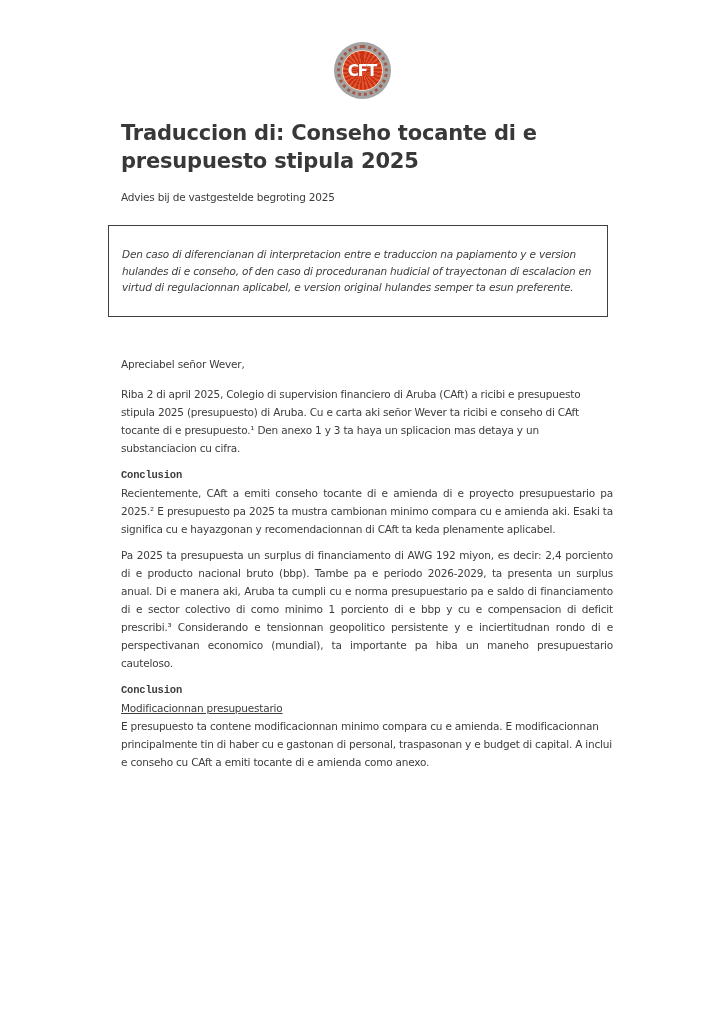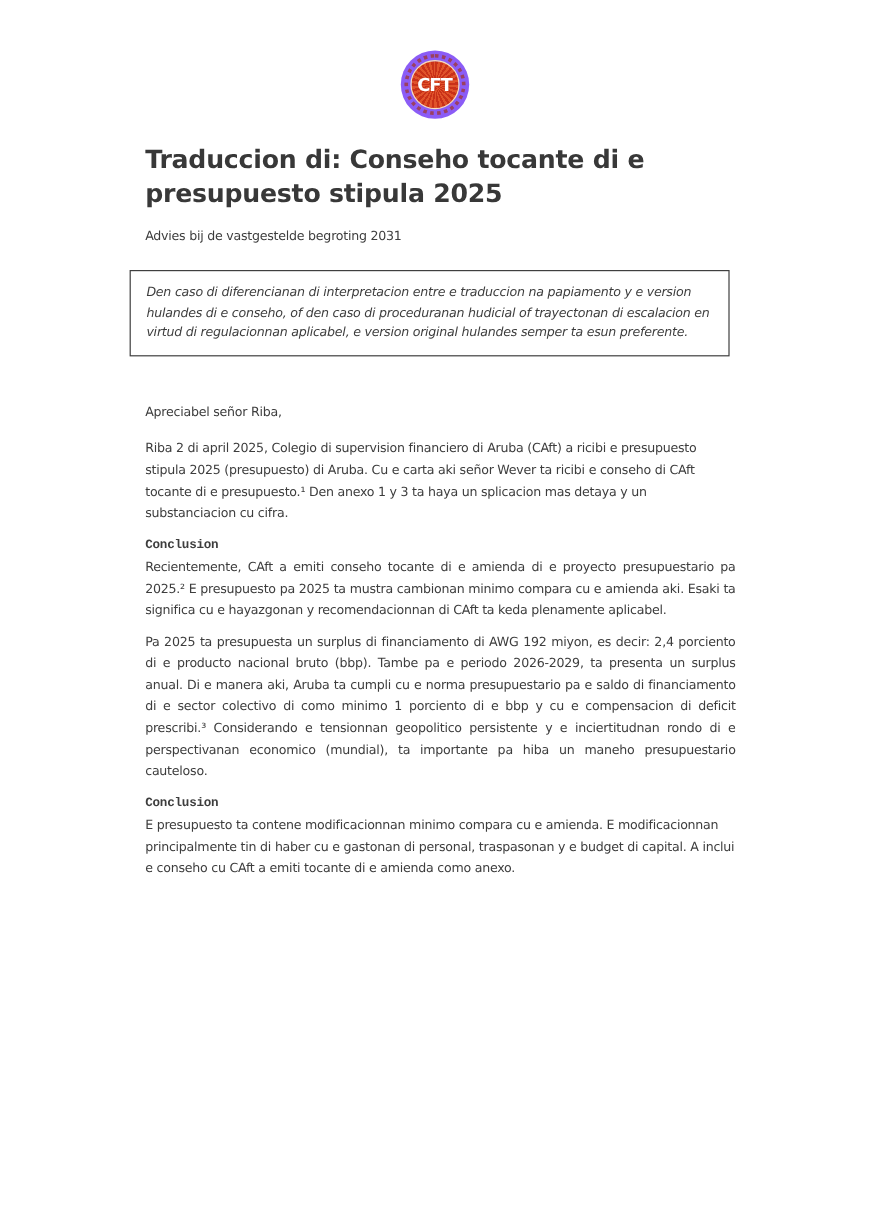--- a/index.html
+++ b/index.html
@@ -12,21 +12,21 @@
     background: #ffffff;
     font-family: "DejaVu Sans", sans-serif;
     color: #3d3d3d;
     overflow: hidden;
   }
   
   .logo {
     width: 57px; height: 57px;
     margin: 42px auto 0;
     border-radius: 50%;
-    background: #8b5cf6;
+    background: #a3a3a3;
     position: relative;
   }
   .logo .ring-dashes {
     position: absolute; inset: 3px;
     border: 3px dotted #a33214;
     border-radius: 50%;
     opacity: .65;
   }
   .logo .center {
     position: absolute; inset: 8px;
@@ -57,21 +57,21 @@
     letter-spacing: -0.2px;
     color: #383838;
     white-space: pre-line;
   }
   .subtitle-block { margin-top: 13px; }
   .disclaimer {
     margin-top: 19px;
     margin-left: -13px;
     width: 500px;
     border: 1px solid #3f3f3f;
-    padding: 10px 13px;
+    padding: 20px 13px;
     font-style: italic;
     line-height: 16.5px;
   }
   .salutation { margin-top: 38px; margin-bottom: 12px; }
   p.body-par { margin: 0 0 8px 0; }
   p.justify { text-align: justify; }
   h3.sec-heading {
     font-size: 10.5px;
     line-height: 18px;
     font-weight: bold;
@@ -93,36 +93,37 @@
       <span class="abbr">CFT</span>
     </div>
   </div>
 
   <div class="content">
 
     <h1 class="title">Traduccion di: Conseho tocante di e
 presupuesto stipula 2025</h1>
 
     <div class="subtitle-block">
-      <div>Advies bij de vastgestelde begroting 2031</div>
+      <div>Advies bij de vastgestelde begroting 2025</div>
     </div>
 
     <div class="disclaimer">
       <span>Den caso di diferencianan di interpretacion entre e traduccion na papiamento y e version hulandes di e conseho, of den caso di proceduranan hudicial of trayectonan di escalacion en virtud di regulacionnan aplicabel, e version original hulandes semper ta esun preferente.</span>
     </div>
 
-    <div class="salutation">Apreciabel señor Riba,</div>
+    <div class="salutation">Apreciabel señor Wever,</div>
 
     <p class="body-par">Riba 2 di april 2025, Colegio di supervision financiero di Aruba (CAft) a ricibi e presupuesto stipula 2025 (presupuesto) di Aruba. Cu e carta aki señor Wever ta ricibi e conseho di CAft tocante di e presupuesto.¹ Den anexo 1 y 3 ta haya un splicacion mas detaya y un substanciacion cu cifra.</p>
 
     <h3 class="sec-heading">Conclusion</h3>
 
     <p class="body-par justify">Recientemente, CAft a emiti conseho tocante di e amienda di e proyecto presupuestario pa 2025.² E presupuesto pa 2025 ta mustra cambionan minimo compara cu e amienda aki. Esaki ta significa cu e hayazgonan y recomendacionnan di CAft ta keda plenamente aplicabel.</p>
 
     <p class="body-par justify">Pa 2025 ta presupuesta un surplus di financiamento di AWG 192 miyon, es decir: 2,4 porciento di e producto nacional bruto (bbp). Tambe pa e periodo 2026-2029, ta presenta un surplus anual. Di e manera aki, Aruba ta cumpli cu e norma presupuestario pa e saldo di financiamento di e sector colectivo di como minimo 1 porciento di e bbp y cu e compensacion di deficit prescribi.³ Considerando e tensionnan geopolitico persistente y e inciertitudnan rondo di e perspectivanan economico (mundial), ta importante pa hiba un maneho presupuestario cauteloso.</p>
 
     <h3 class="sec-heading">Conclusion</h3>
 
+    <div class="sub-heading">Modificacionnan presupuestario</div>
 
     <p class="body-par">E presupuesto ta contene modificacionnan minimo compara cu e amienda. E modificacionnan principalmente tin di haber cu e gastonan di personal, traspasonan y e budget di capital. A inclui e conseho cu CAft a emiti tocante di e amienda como anexo.</p>
 
   </div>
 </div>
 
 </body></html>

